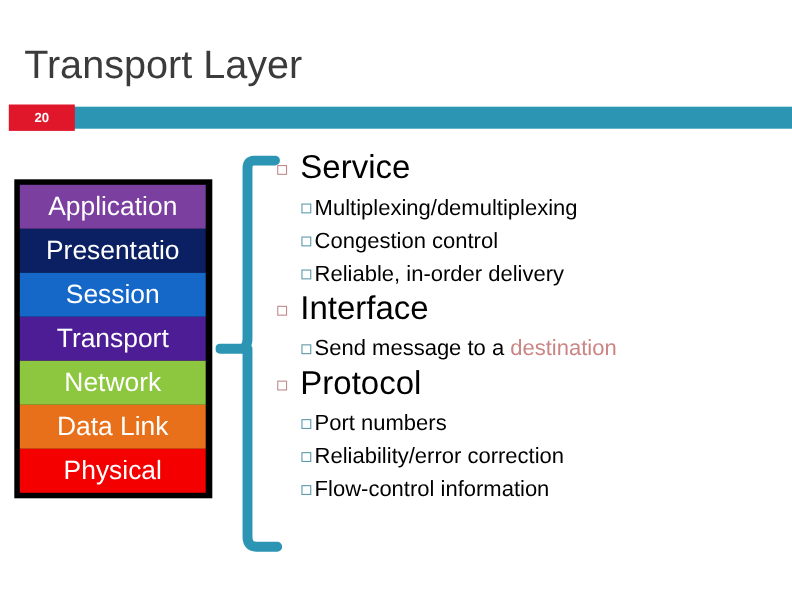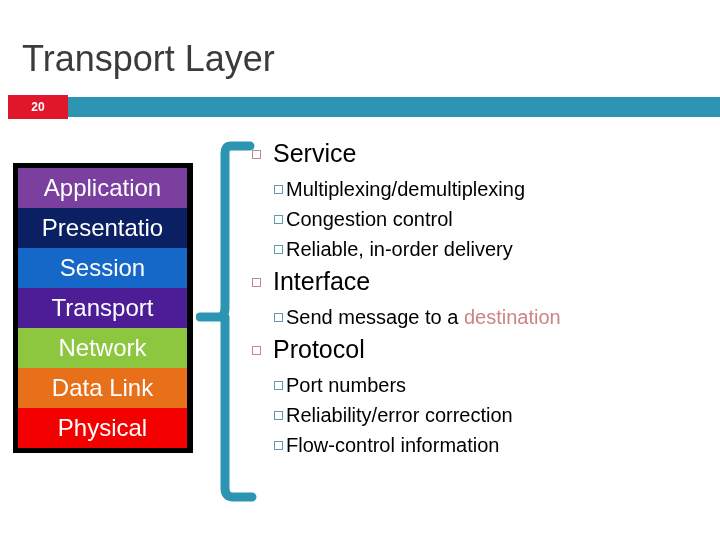--- a/index.html
+++ b/index.html
@@ -101,21 +101,21 @@
     margin-top: 13px;
     margin-right: 12px;
   }
   .lvl2 .sq {
     width: 9px; height: 9px;
     border: 1px solid #5d9aab;
     margin-top: 10px;
     margin-right: 3px;
   }
   .lvl1 .txt {
-    font-size: 25px;
+    font-size: 30px;
     line-height: 32px;
     color: #000000;
   }
   .lvl2 .txt {
     font-size: 20px;
     line-height: 28px;
     color: #000000;
   }
   .hl-soft { color: #cb8484; margin-top: 46px; }
   .hl-strong { color: #c0293f; }

